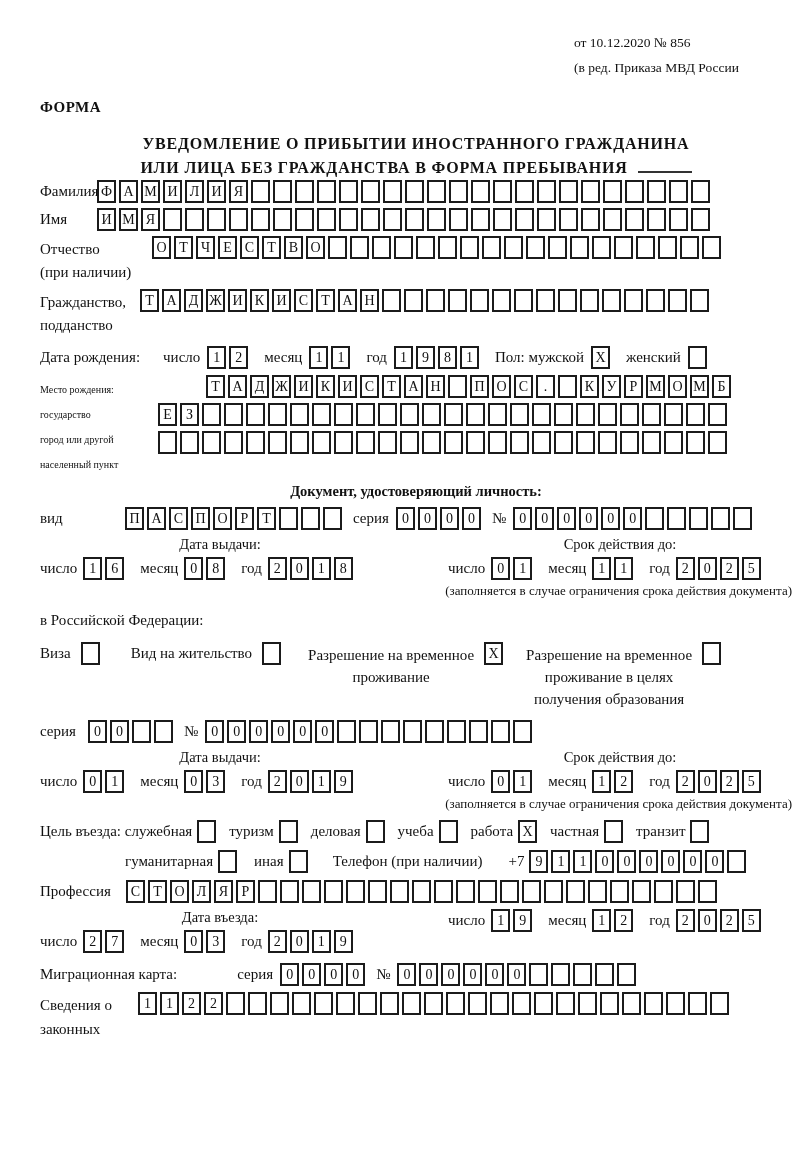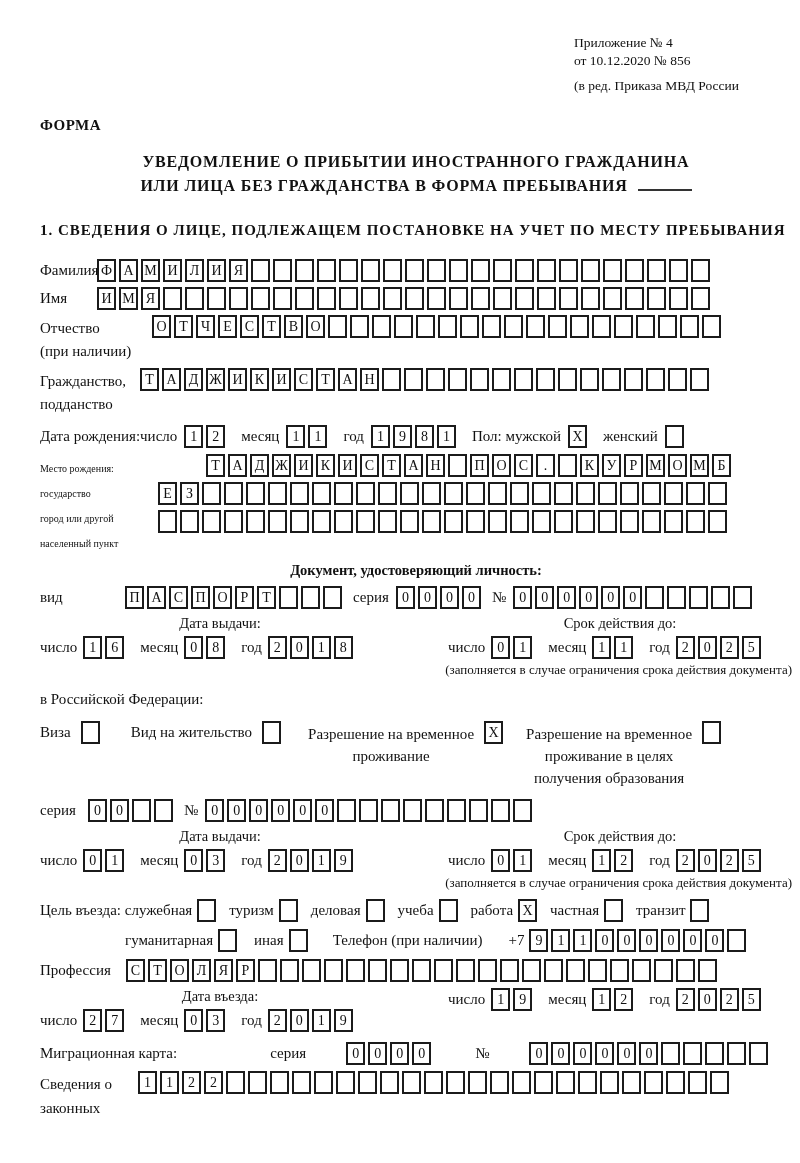--- a/index.html
+++ b/index.html
@@ -56,35 +56,33 @@
   .reps-section { display:flex; margin-top:6px; }
   .reps-labels { width:98px; flex:none; font-size:15px; line-height:23.5px; padding-top:2px; }
   .reps-rows .boxes { margin-bottom:9px; }
 </style>
 </head>
 <body>
 
 <div class="page">
 
   <div class="annex">
-    <div>Приложение № 4</div>
     <div>от 10.12.2020 № 856</div>
     <div class="rev">(в ред. Приказа МВД России</div>
   </div>
 
   <div class="forma">ФОРМА</div>
 
   <div class="title">
     <div>УВЕДОМЛЕНИЕ О ПРИБЫТИИ ИНОСТРАННОГО ГРАЖДАНИНА</div>
     <div>
       <span>ИЛИ ЛИЦА БЕЗ ГРАЖДАНСТВА В ФОРМА ПРЕБЫВАНИЯ</span><span class="blank"></span>
     </div>
   </div>
 
-  <div class="sec-heading">1. СВЕДЕНИЯ О ЛИЦЕ, ПОДЛЕЖАЩЕМ ПОСТАНОВКЕ НА УЧЕТ ПО МЕСТУ ПРЕБЫВАНИЯ</div>
 
   <div class="frow">
     <div class="flabel w57">Фамилия</div>
     <div class="boxes">
         <span class="cell">Ф</span>
         <span class="cell">А</span>
         <span class="cell">М</span>
         <span class="cell">И</span>
         <span class="cell">Л</span>
         <span class="cell">И</span>
@@ -211,21 +209,21 @@
         <span class="cell"></span>
         <span class="cell"></span>
         <span class="cell"></span>
         <span class="cell"></span>
         <span class="cell"></span>
         <span class="cell"></span>
       </div>
   </div>
 
   <div class="inline-row" style="margin-top:9px;">
-    <span class="t" style="margin-right:0;">Дата рождения:</span>
+    <span class="t" style="margin-right:23px;">Дата рождения:</span>
     <span class="t">число</span>
     <div class="boxes">
         <span class="cell">1</span>
         <span class="cell">2</span>
       </div>
     <span class="gap"></span>
     <span class="t">месяц</span>
     <div class="boxes">
         <span class="cell">1</span>
         <span class="cell">1</span>
@@ -662,21 +660,21 @@
         <div class="boxes">
             <span class="cell">2</span>
             <span class="cell">0</span>
             <span class="cell">2</span>
             <span class="cell">5</span>
           </div>
       </div>
     </div>
   </div>
 
-  <div class="inline-row" style="margin-top:10px;gap:33px;">
+  <div class="inline-row" style="margin-top:10px;">
     <span class="t" style="margin-right:60px;">Миграционная карта:</span>
     <span class="t">серия</span>
     <div class="boxes">
         <span class="cell">0</span>
         <span class="cell">0</span>
         <span class="cell">0</span>
         <span class="cell">0</span>
       </div>
     <span class="t ml">№</span>
     <div class="boxes">

